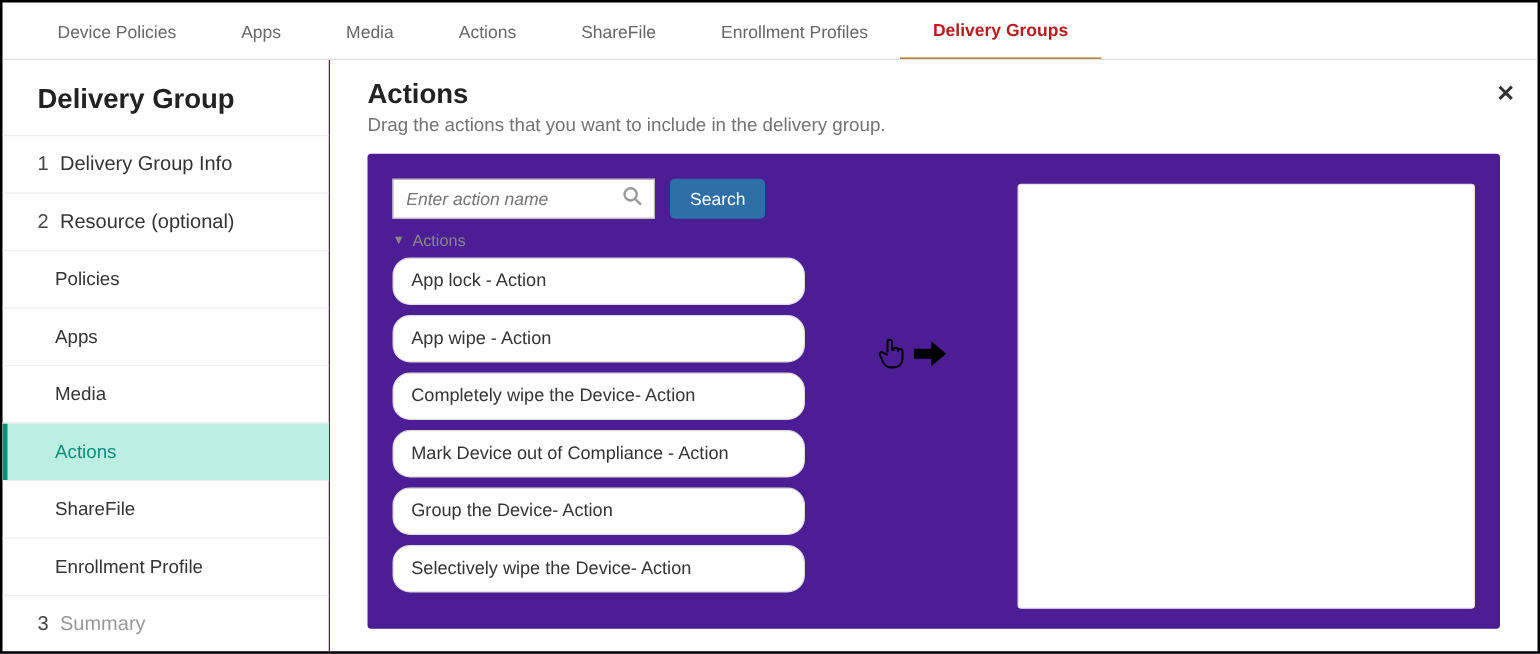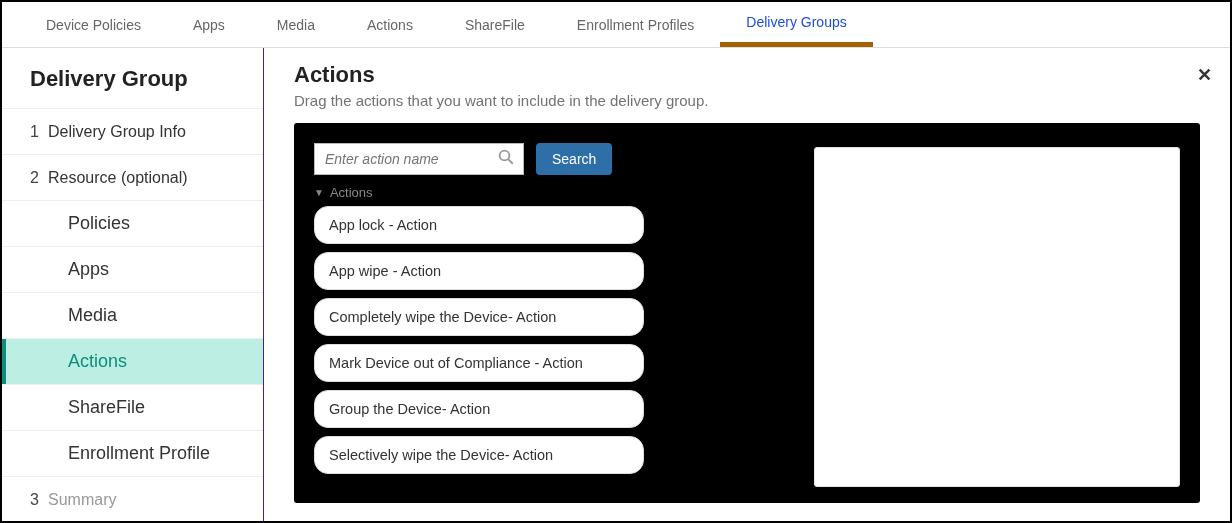--- a/index.html
+++ b/index.html
@@ -2,41 +2,41 @@
 <html><head>
 <meta charset="utf-8">
 <style>
   * { box-sizing: border-box; }
   html, body { margin:0; padding:0; font-family: Arial, Helvetica, sans-serif; }
   body { width:1232px; height:523px; border:2px solid #000; background:#fff; color:#333; }
 
   
   .top-tabs { height:46px; display:flex; align-items:stretch; border-bottom:1px solid #ddd; padding-left:18px; }
   .top-tab { display:flex; align-items:center; padding:0 26px; font-size:14px; color:#666; cursor:pointer; }
-  .top-tab.active { color:#1d4ed8; font-weight:normal; border-bottom:5px solid #a16207; }
+  .top-tab.active { color:#b91c1c; font-weight:bold; border-bottom:1px solid #a16207; }
 
   .main { display:flex; height:calc(100% - 38px); }
 
   
   .sidebar { width:262px; border-right:1px solid #4c1d95; display:flex; flex-direction:column; }
   .sidebar-title { font-size:22px; font-weight:bold; color:#222; padding:18px 22px 16px 28px; }
   .side-item { height:46px; display:flex; align-items:center; font-size:16px; color:#333; border-top:1px solid #eee; padding-left:28px; cursor:pointer; }
   .side-item .num { width:18px; color:#444; }
-  .side-item.sub { padding-left:66px; font-size:18px; }
+  .side-item.sub { padding-left:42px; font-size:15px; }
   .side-item.active { background:#bdeee3; color:#0a8f7a; position:relative; }
   .side-item.active::before { content:""; position:absolute; left:0; top:0; bottom:0; width:4px; background:#0a8f7a; }
   .side-item.dim { color:#999; }
 
   
   .content { flex:1; position:relative; padding:14px 30px 0 30px; }
   .close-x { position:absolute; top:16px; right:18px; font-size:18px; font-weight:bold; cursor:pointer; }
   .content h1 { margin:0; font-size:22px; font-weight:bold; color:#222; }
   .subtitle { margin:4px 0 14px 0; font-size:15px; color:#737373; }
 
-  .panel { background:#000000; border-radius:3px; padding:20px 20px 40px 20px; display:flex; gap:30px; align-items:flex-start; height:380px; }
+  .panel { background:#4c1d95; border-radius:3px; padding:20px 20px 40px 20px; display:flex; gap:30px; align-items:flex-start; height:380px; }
 
   .left-col { width:330px; }
   .search-row { display:flex; gap:12px; align-items:center; margin-bottom:10px; }
   .search-box { flex:0 0 210px; height:32px; border:1px solid #bbb; background:#fff; display:flex; align-items:center; padding:0 8px; }
   .search-box input { border:none; outline:none; width:100%; font-size:14px; font-style:italic; color:#888; background:transparent; }
   .search-icon svg { width:18px; height:18px; }
   .search-btn { height:32px; padding:0 16px; background:#2f6fa7; color:#fff; border:none; border-radius:4px; font-size:14px; cursor:pointer; }
 
   .section-header { display:flex; align-items:center; gap:6px; color:#888; font-size:13px; margin:4px 0 6px 0; cursor:pointer; }
   .tri { font-size:10px; }

